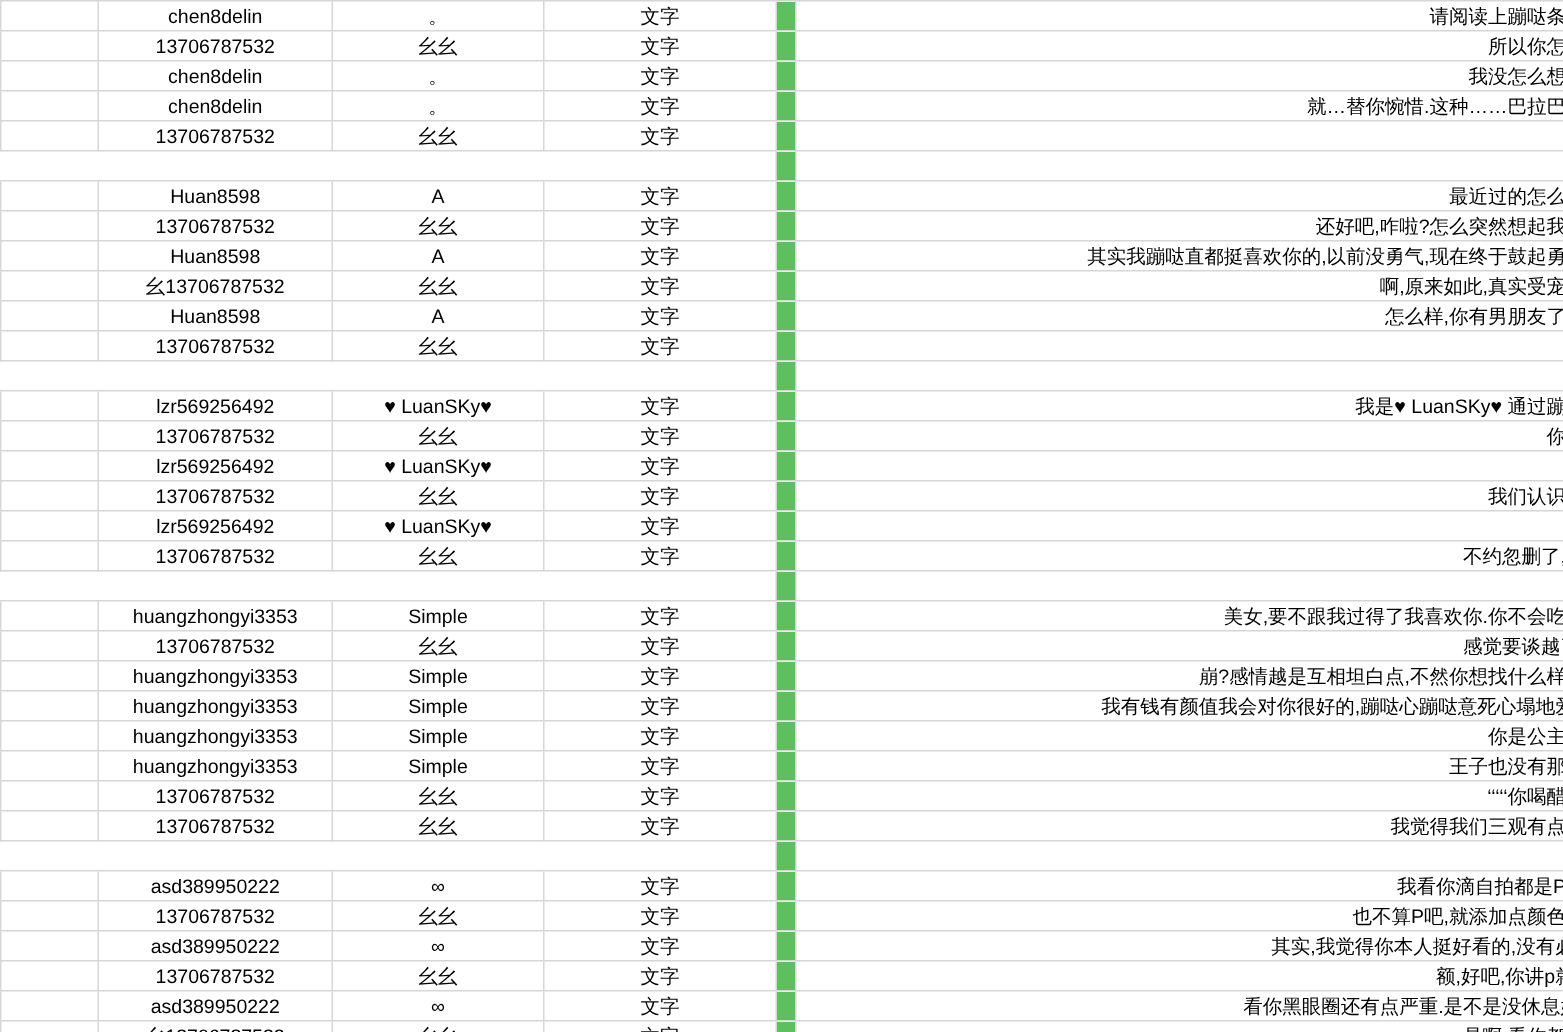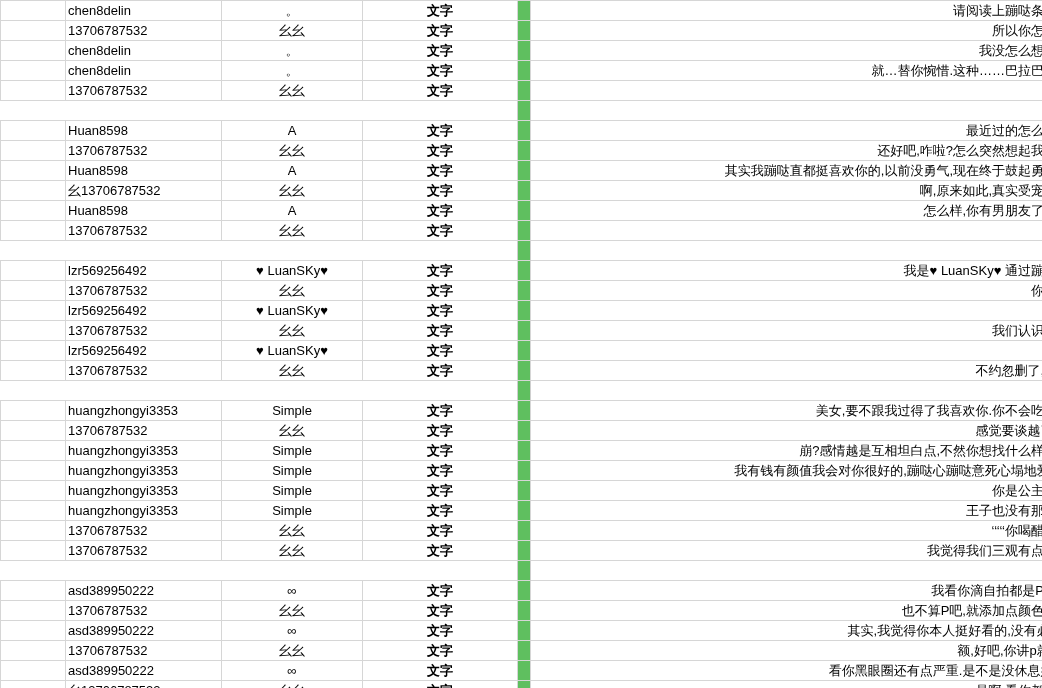--- a/index.html
+++ b/index.html
@@ -21,23 +21,23 @@
     color: #000000;
   }
   table.sheet td {
     border: 1px solid #d6d6d6;
     height: 19px;
     padding: 0 2px;
     overflow: hidden;
     white-space: nowrap;
   }
   td.c-left  { width: 60px;  border-left: none; background: #ffffff; }
-  td.c-user  { width: 151px; text-align: left; }
+  td.c-user  { width: 151px; text-align: center; }
   td.c-nick  { width: 136px; text-align: center; }
-  td.c-type  { width: 150px; text-align: center; font-weight: bold; }
+  td.c-type  { width: 150px; text-align: center; }
   td.c-green { width: 8px;   background: #5fbf5f; border-left: 1px solid #cfcfcf; border-right: 1px solid #cfcfcf; }
   td.c-msg   { width: 537px; text-align: right; padding-right: 6px; border-right: none; }
   tr.spacer td {
     height: 19px;
     border: none;
     background: #ffffff;
   }
   tr.spacer td.c-green { background: #5fbf5f; border-left: 1px solid #cfcfcf; border-right: 1px solid #cfcfcf; }
   tr.spacer td.c-blank-row { border: 1px solid #d6d6d6; border-left: none; border-right: none; }
 </style>

